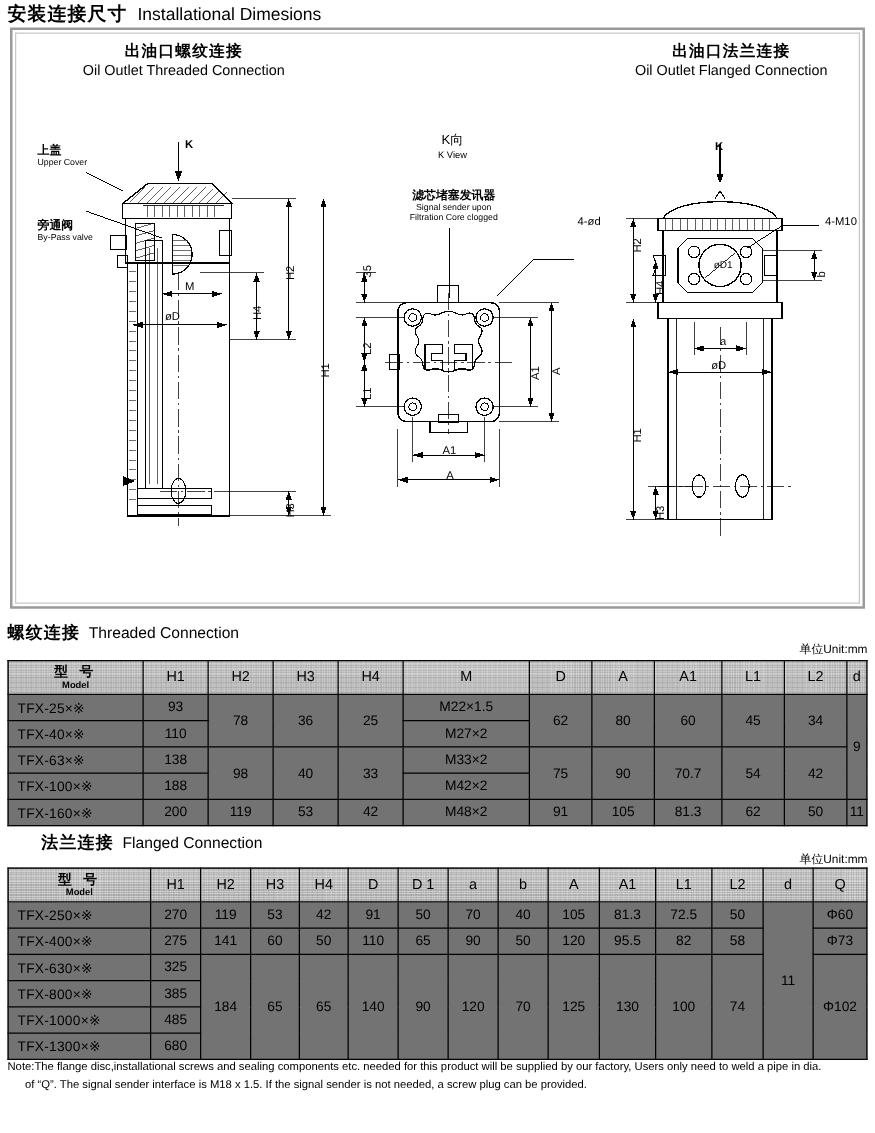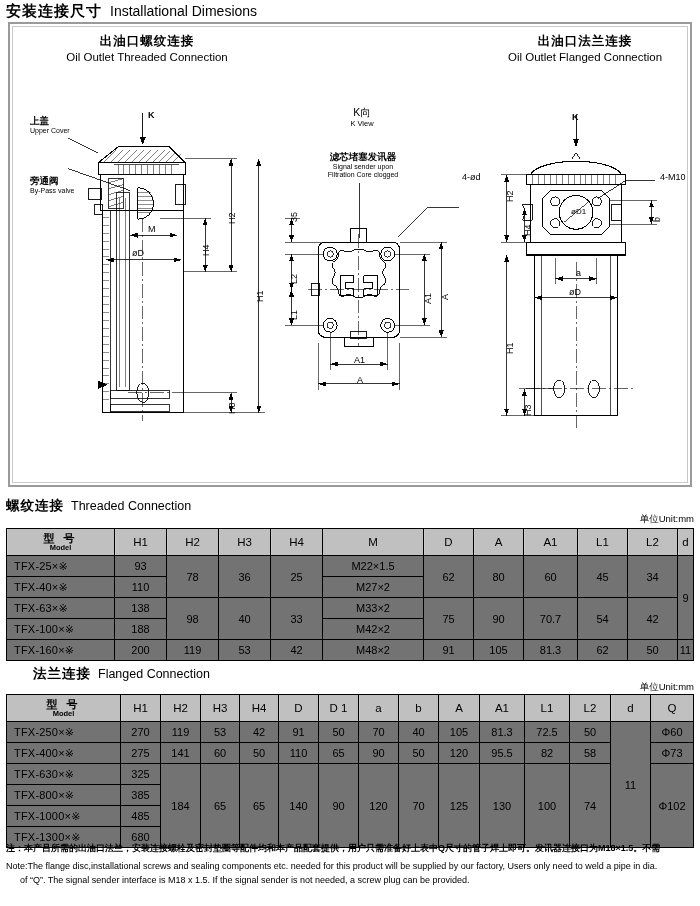--- a/index.html
+++ b/index.html
@@ -647,19 +647,18 @@
     </tr>
     <tr>
       <td class="model">TFX-1300×※</td>
       <td>680</td>
     </tr>
   </tbody>
 </table>
 
 <div class="fn" style="top:842px;">
   <div class="cn">
-    <span>注：本产吕所需的出油口法兰，安装连接螺栓及密封垫圈等配件均和本产品配套提供，用户只需准备好上表中Q尺寸的管子焊上即可。发讯器连接口为M18×1.5。不需</span>
   </div>
   <div class="en">
     <span>Note:The flange disc,installational screws and sealing components etc. needed for this product will be supplied by our factory, Users only need to weld a pipe in dia.</span>
     <span class="ind">of “Q”. The signal sender interface is M18 x 1.5. If the signal sender is not needed, a screw plug can be provided.</span>
   </div>
 </div>
 
 </body></html>

